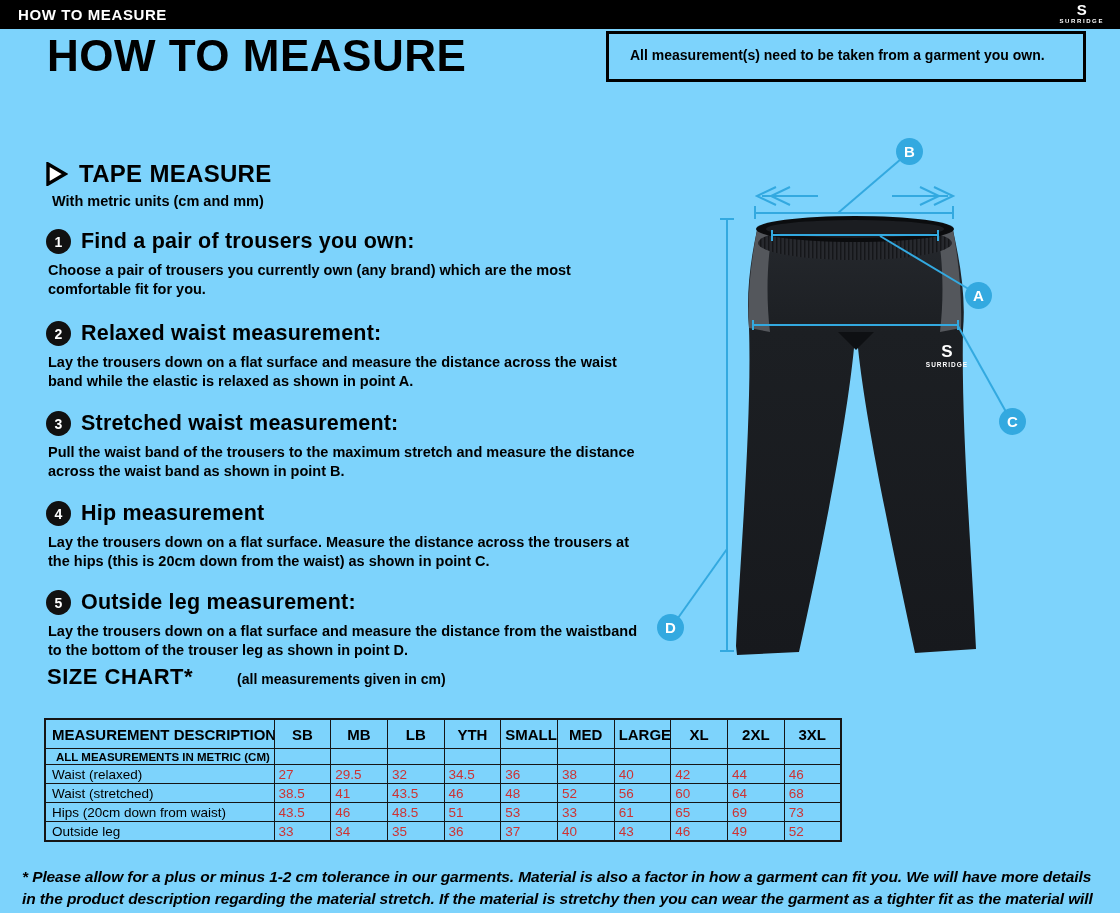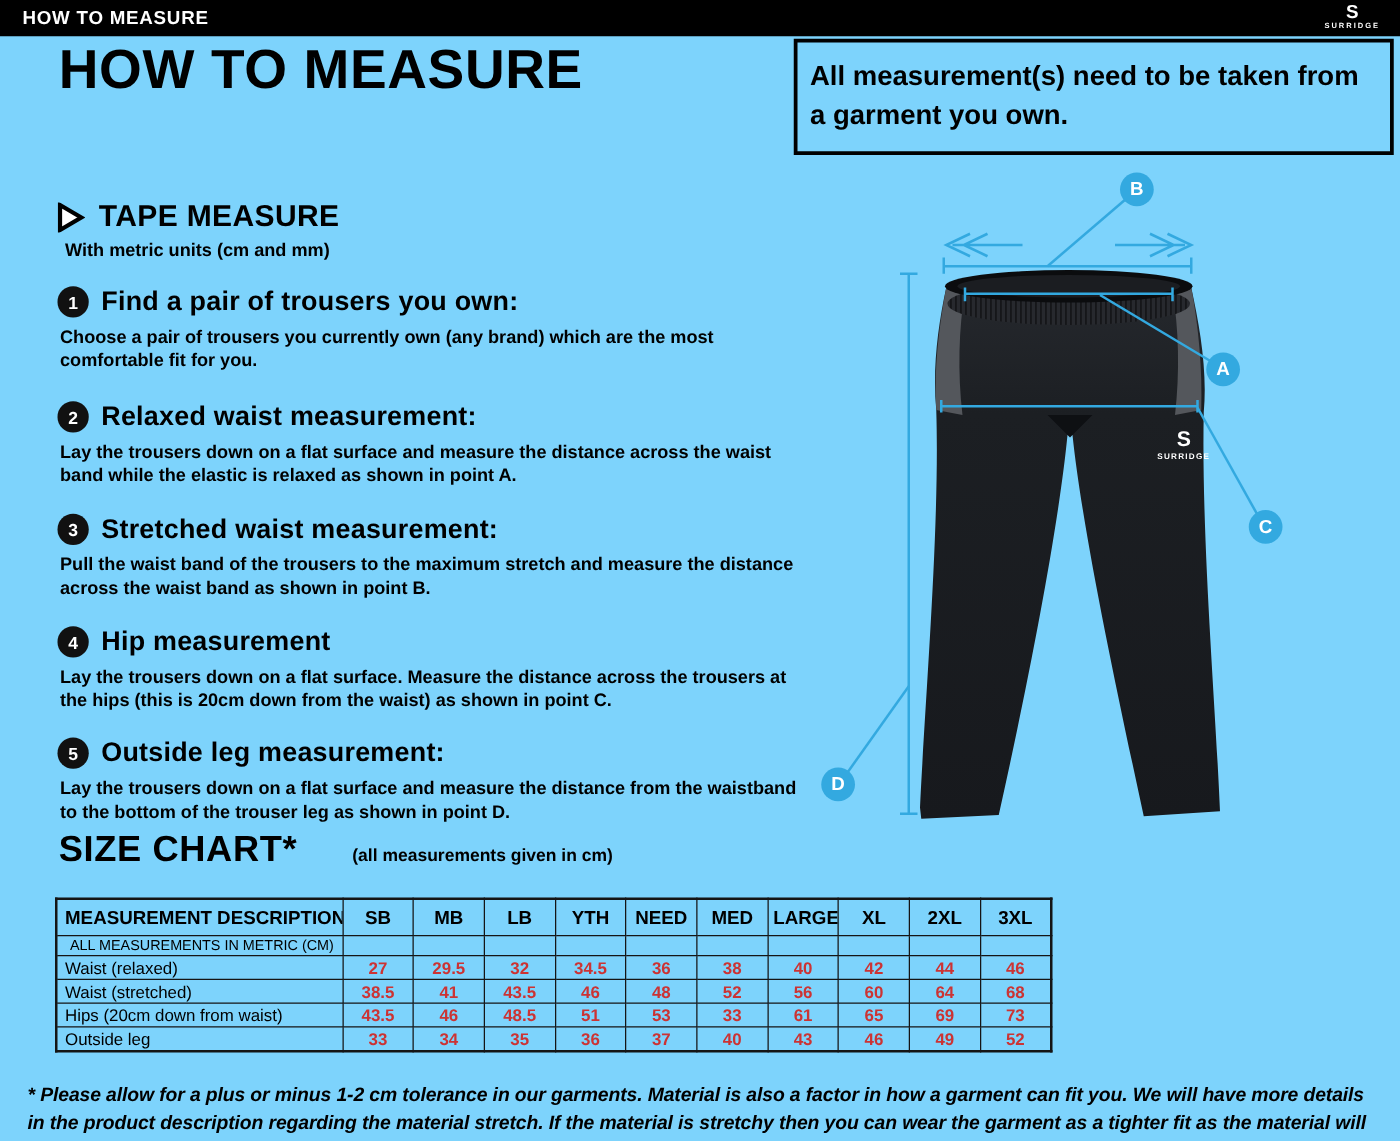--- a/index.html
+++ b/index.html
@@ -12,49 +12,49 @@
   .topbar-logo{position:absolute;right:16px;top:0;text-align:center;color:#fff;line-height:1;}
   .topbar-logo .mark{display:block;font-size:15px;font-weight:800;letter-spacing:0;margin-top:2px;}
   .topbar-logo .name{display:block;font-size:6px;font-weight:700;letter-spacing:1.6px;margin-top:1px;}
 
   
   .h1{position:absolute;left:47px;top:32px;font-size:44px;font-weight:800;letter-spacing:.5px;line-height:1.1;}
   .h2{position:absolute;left:47px;top:98px;font-size:27px;font-weight:800;letter-spacing:.3px;}
 
   
   .notice{position:absolute;left:606px;top:31px;width:480px;box-sizing:border-box;border:3px solid #000;
-          padding:12px 17px 13px 10px;font-size:22px;font-weight:700;line-height:1.4;margin-left:29px;}
+          padding:12px 17px 13px 21px;font-size:14px;font-weight:700;line-height:1.4;}
 
   
   .tool{position:absolute;left:46px;top:160px;width:420px;}
   .tool-row{display:flex;align-items:center;gap:11px;}
   .tool-name{font-size:24px;font-weight:800;letter-spacing:.3px;}
   .tool-detail{font-size:14.5px;font-weight:700;margin:5px 0 0 6px;}
 
   
   .step{position:absolute;left:46px;width:600px;}
   .step-head{display:flex;align-items:center;gap:10px;}
   .badge{flex:0 0 auto;width:25px;height:25px;border-radius:50%;background:#111;color:#fff;
          font-size:14px;font-weight:700;display:flex;align-items:center;justify-content:center;}
   .step-title{font-size:21.5px;font-weight:700;letter-spacing:.2px;}
   .step-body{margin:7px 0 0 2px;font-size:14.5px;font-weight:700;line-height:1.34;}
 
   
   .sc-head{position:absolute;left:47px;top:664px;}
-  .sc-title{font-size:29px;font-weight:800;letter-spacing:.5px;}
+  .sc-title{font-size:22px;font-weight:800;letter-spacing:.5px;}
   .sc-note{font-size:14px;font-weight:700;margin-left:8px;padding-left:36px;}
   .sizetable{position:absolute;left:44px;top:718px;width:796px;border-collapse:collapse;table-layout:fixed;
              border:2px solid #151515;}
   .sizetable th,.sizetable td{border:1.5px solid #151515;padding:0 4px;overflow:hidden;white-space:nowrap;}
   .sizetable th{height:28px;font-size:15px;font-weight:700;text-align:center;}
   .sizetable th.desc{text-align:left;padding-left:6px;}
-  .sizetable .sub td{height:15px;font-size:11.5px;font-weight:400;text-align:left;padding-left:10px;}
+  .sizetable .sub td{height:15px;font-size:11.5px;font-weight:700;text-align:center;padding-left:10px;}
   .sizetable .datarow td{height:18px;font-size:13.5px;font-weight:400;}
   .sizetable .datarow td.lbl{text-align:left;padding-left:6px;color:#000;}
-  .sizetable .datarow td.val{text-align:center;color:#cc3333;font-weight:bold;}
+  .sizetable .datarow td.val{color:#cc3333;}
 
   
   .footnote{position:absolute;left:22px;top:850px;width:1082px;font-size:15.5px;font-weight:700;
             font-style:italic;line-height:1.46;letter-spacing:-.1px;}
 
   
   .diagram{position:absolute;left:0;top:0;width:1120px;height:913px;pointer-events:none;}
   .diagram svg{position:absolute;left:0;top:0;}
   .pt{position:absolute;width:27px;height:27px;border-radius:50%;background:#33a9e0;color:#fff;
       font-size:15px;font-weight:800;display:flex;align-items:center;justify-content:center;}
@@ -143,21 +143,21 @@
       <col style="width:56.7px">
         <col style="width:56.7px">
     </colgroup>
     <tbody>
         <tr>
       <th class="desc">MEASUREMENT DESCRIPTION</th>
       <th>SB</th>
       <th>MB</th>
       <th>LB</th>
       <th>YTH</th>
-      <th>NEED</th>
+      <th>SMALL</th>
       <th>MED</th>
       <th>LARGE</th>
       <th>XL</th>
       <th>2XL</th>
       <th>3XL</th>
     </tr>
     <tr class="sub">
       <td>ALL MEASUREMENTS IN METRIC (CM)</td>
       <td></td>
           <td></td>

